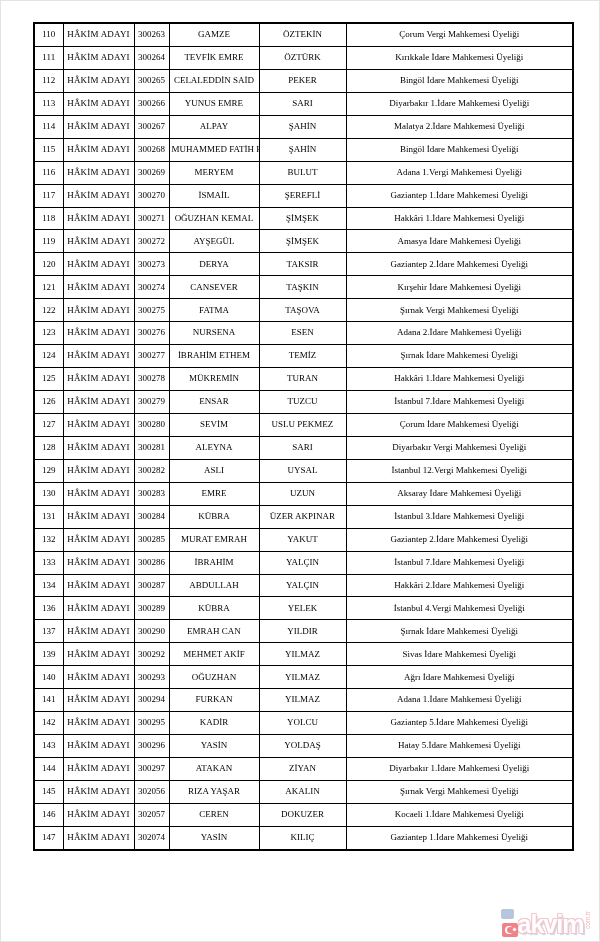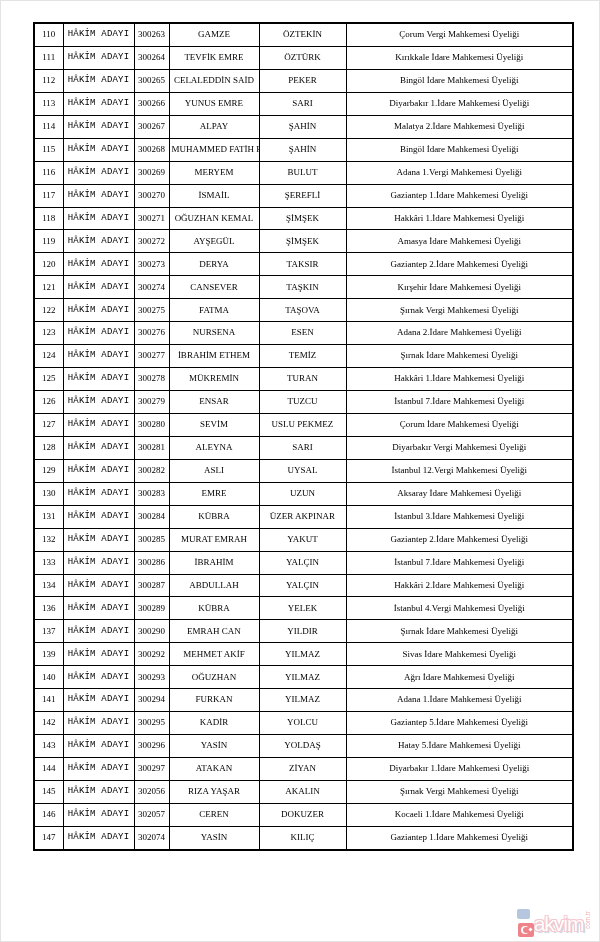--- a/index.html
+++ b/index.html
@@ -32,21 +32,21 @@
     height: 21.95px;
     text-align: center;
     vertical-align: middle;
     padding: 0 2px;
     font-size: 9px;
     line-height: 1.05;
     overflow: hidden;
     white-space: nowrap;
   }
   td.c-no   { font-size: 9px; }
-  td.c-role { font-size: 9px; letter-spacing: 0.2px; font-family: Liberation Mono, monospace; }
+  td.c-role { font-size: 9px; letter-spacing: 0.2px; }
   td.c-reg  { font-size: 8.5px; }
   td.c-first{ font-size: 9px; }
   td.c-last { font-size: 9px; }
   td.c-court{ font-size: 9px; }
 
   
   .watermark {
     position: absolute;
     right: 8px;
     bottom: 4px;
@@ -102,22 +102,22 @@
     position: absolute;
     right: 2px;
     top: 5px;
     width: 3px;
     height: 3px;
     background: #ffffff;
     transform: rotate(45deg);
   }
   .wm-text {
     font-family: "Liberation Sans", "DejaVu Sans", sans-serif;
-    font-weight: 400;
-    font-size: 21px;
+    font-weight: 700;
+    font-size: 25px;
     line-height: 26px;
     color: #ffffff;
     letter-spacing: -1px;
     text-shadow:
       -1px -1px 0 #e8909c,
        1px -1px 0 #e8909c,
       -1px  1px 0 #e8909c,
        1px  1px 0 #e8909c,
        2px  2px 1px #8fa6c8;
   }

